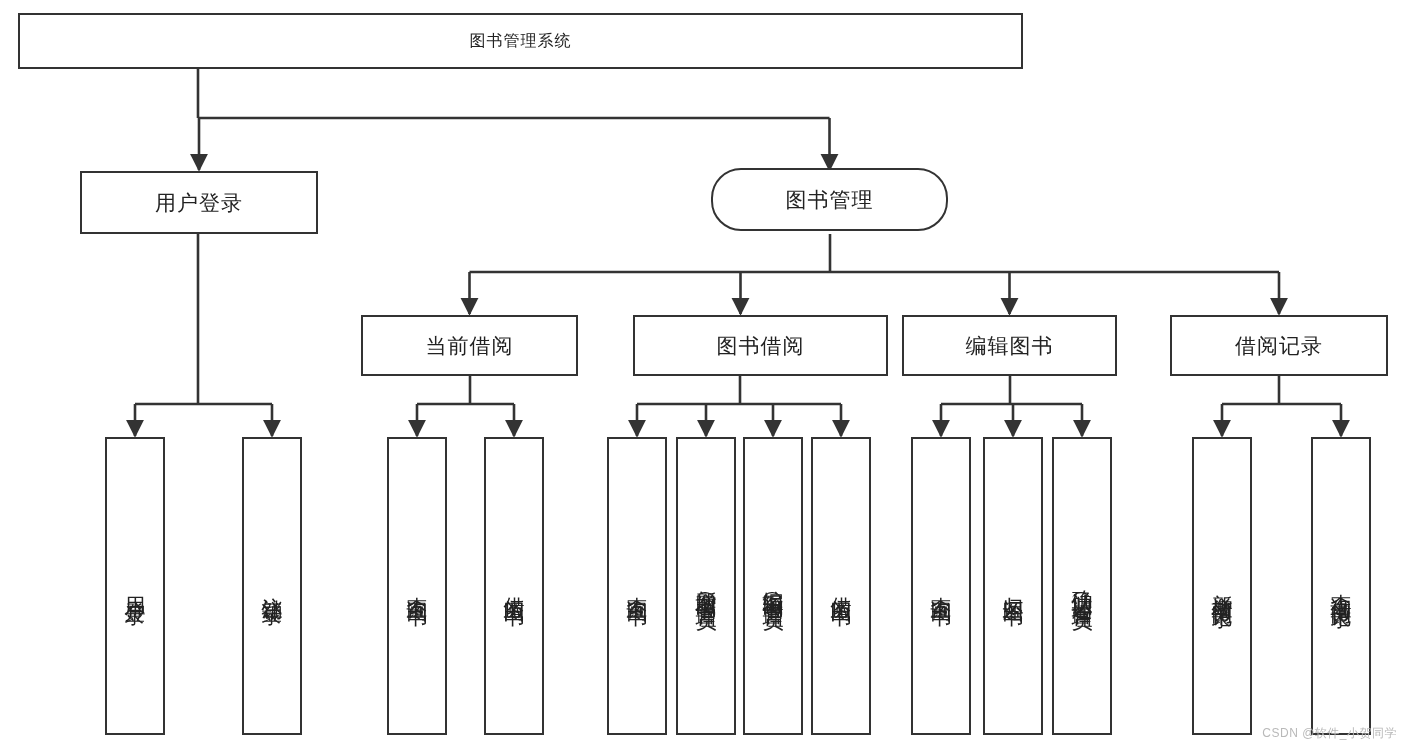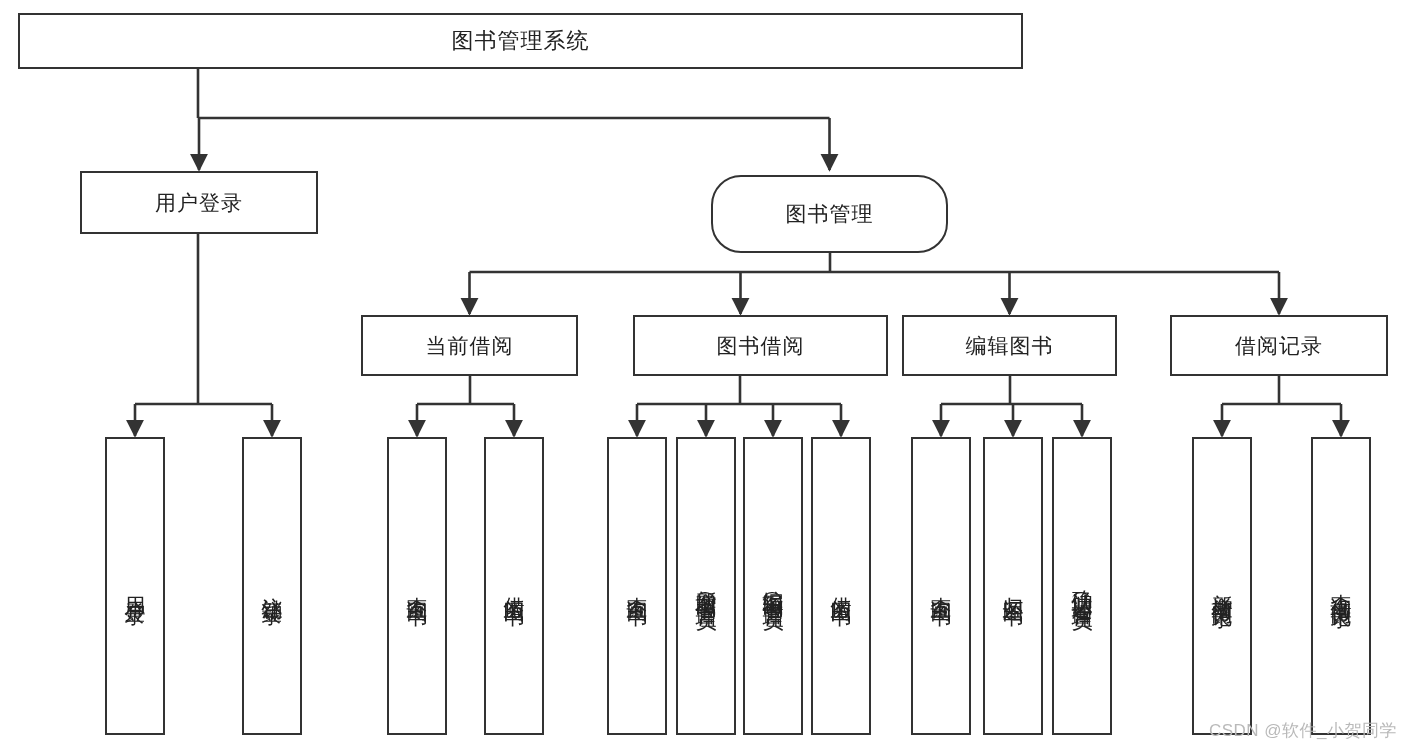--- a/index.html
+++ b/index.html
@@ -35,36 +35,36 @@
   .node.vert {
     writing-mode: vertical-rl;
     text-orientation: upright;
     font-size: 21px;
     letter-spacing: 3px;
     line-height: 1.15;
     padding: 6px 0;
     white-space: nowrap;
   }
   .node.root {
-    font-size: 22px;
+    font-size: 16px;
     align-items: center;
   }
   svg.links {
     position: absolute;
     left: 0;
     top: 0;
     width: 1405px;
     height: 747px;
     pointer-events: none;
   }
   .watermark {
     position: absolute;
     right: 8px;
     bottom: 5px;
-    font-size: 17px;
+    font-size: 12px;
     color: #b9b9b9;
     letter-spacing: 0.5px;
     white-space: nowrap;
   }
 </style>
 </head>
 <body>
 
 <div id="canvas">
 
@@ -111,21 +111,21 @@
       </g>
   </svg>
 
   <div class="node root horiz" style="left: 18px; top: 13px; width: 1005px; height: 56px;">
     <span>图书管理系统</span>
   </div>
 
   <div class="node horiz" style="left: 80px; top: 171px; width: 238px; height: 63px;">
     <span>用户登录</span>
   </div>
-  <div class="node horiz" style="left: 711px; top: 175px; width: 237px; height: 78px; border-radius: 30px;">
+  <div class="node horiz" style="left: 711px; top: 168px; width: 237px; height: 63px; border-radius: 30px;">
     <span>图书管理</span>
   </div>
 
   <div class="node horiz" style="left: 361px; top: 315px; width: 217px; height: 61px;">
     <span>当前借阅</span>
   </div>
   <div class="node horiz" style="left: 633px; top: 315px; width: 255px; height: 61px;">
     <span>图书借阅</span>
   </div>
   <div class="node horiz" style="left: 902px; top: 315px; width: 215px; height: 61px;">

